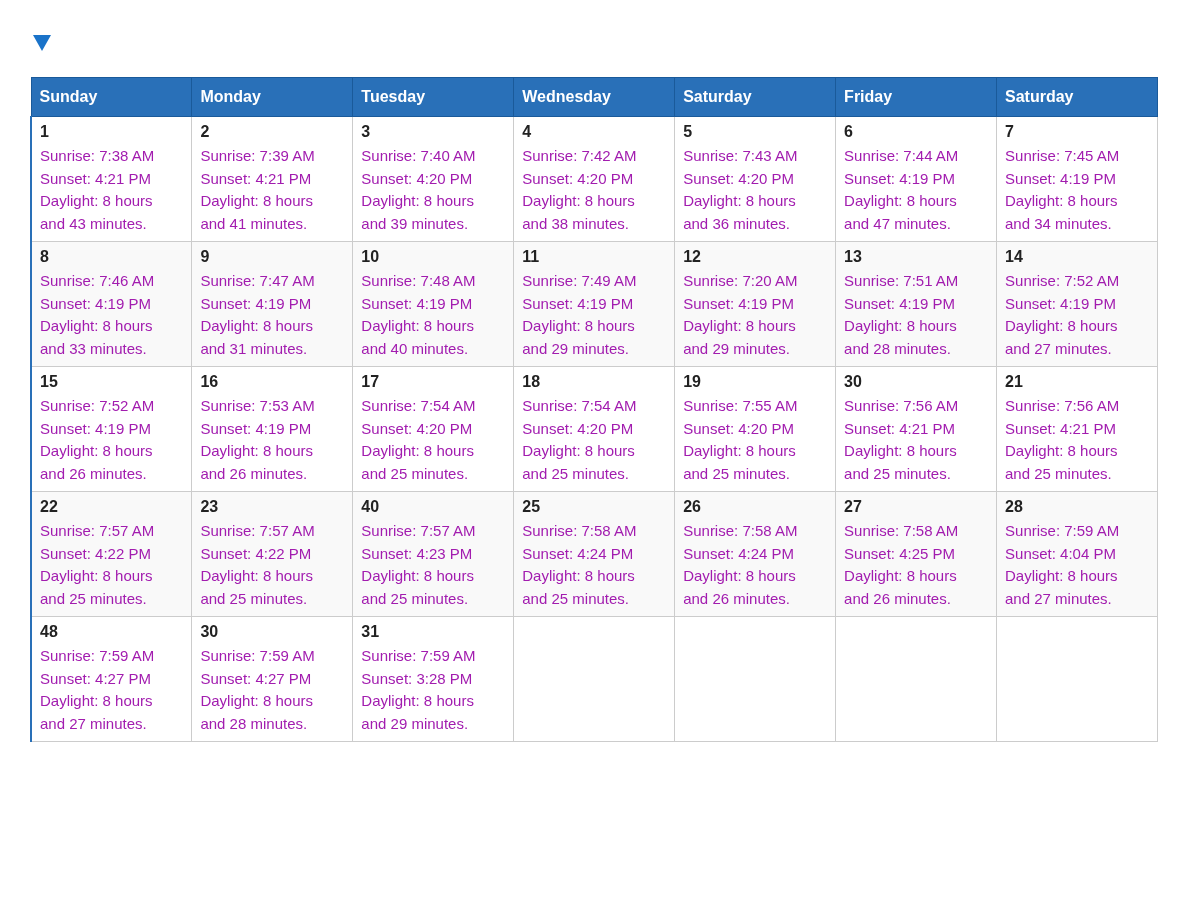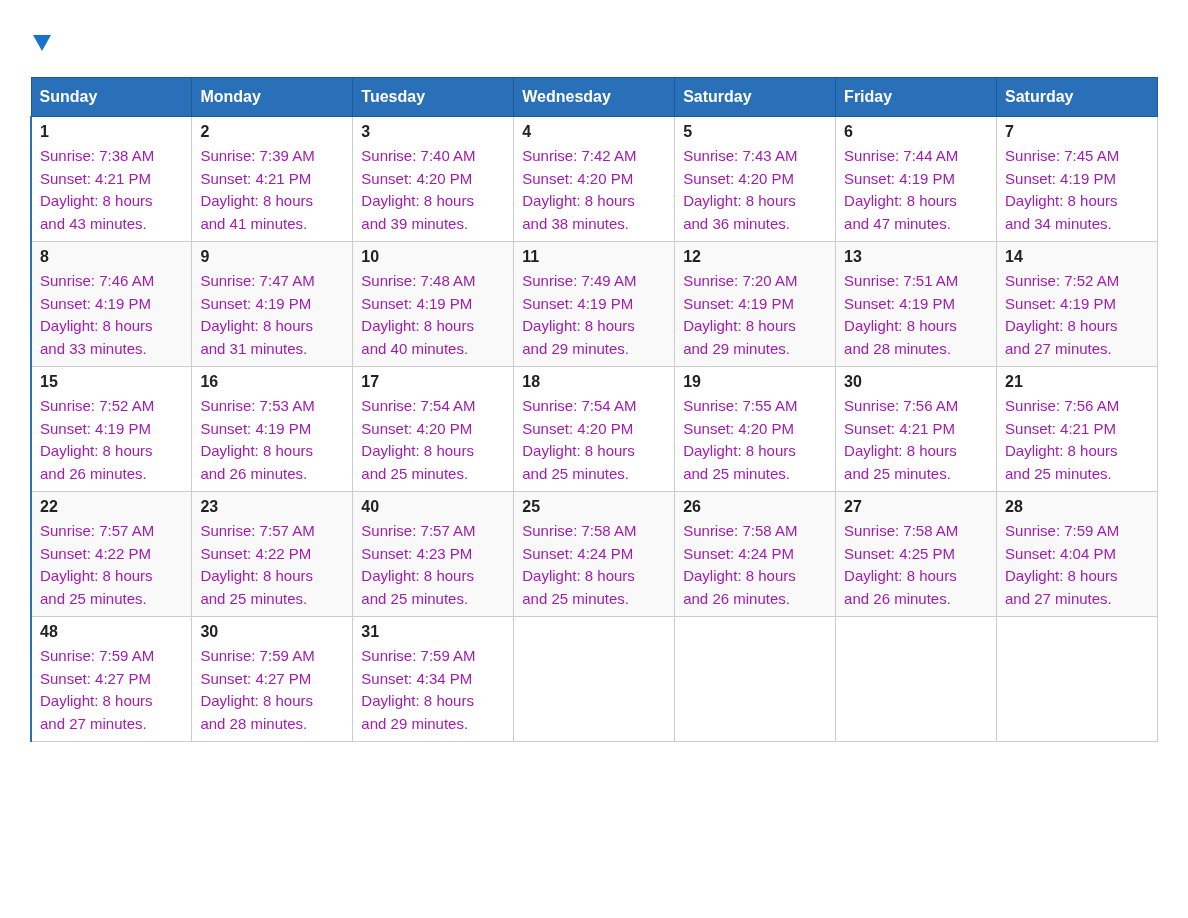--- a/index.html
+++ b/index.html
@@ -430,21 +430,21 @@
             <div>Sunrise: 7:59 AM</div>
             <div>Sunset: 4:27 PM</div>
             <div>Daylight: 8 hours</div>
             <div>and 28 minutes.</div>
           </div>
         </td>
         <td>
           <span class="day-number">31</span>
           <div class="day-info">
             <div>Sunrise: 7:59 AM</div>
-            <div>Sunset: 4:34 PM</div>
+            <div>Sunset: 3:28 PM</div>
             <div>Daylight: 8 hours</div>
             <div>and 29 minutes.</div>
           </div>
         </td>
         <td class="empty-cell"></td>
         <td class="empty-cell"></td>
         <td class="empty-cell"></td>
         <td class="empty-cell"></td>
       </tr>
     </tbody>

